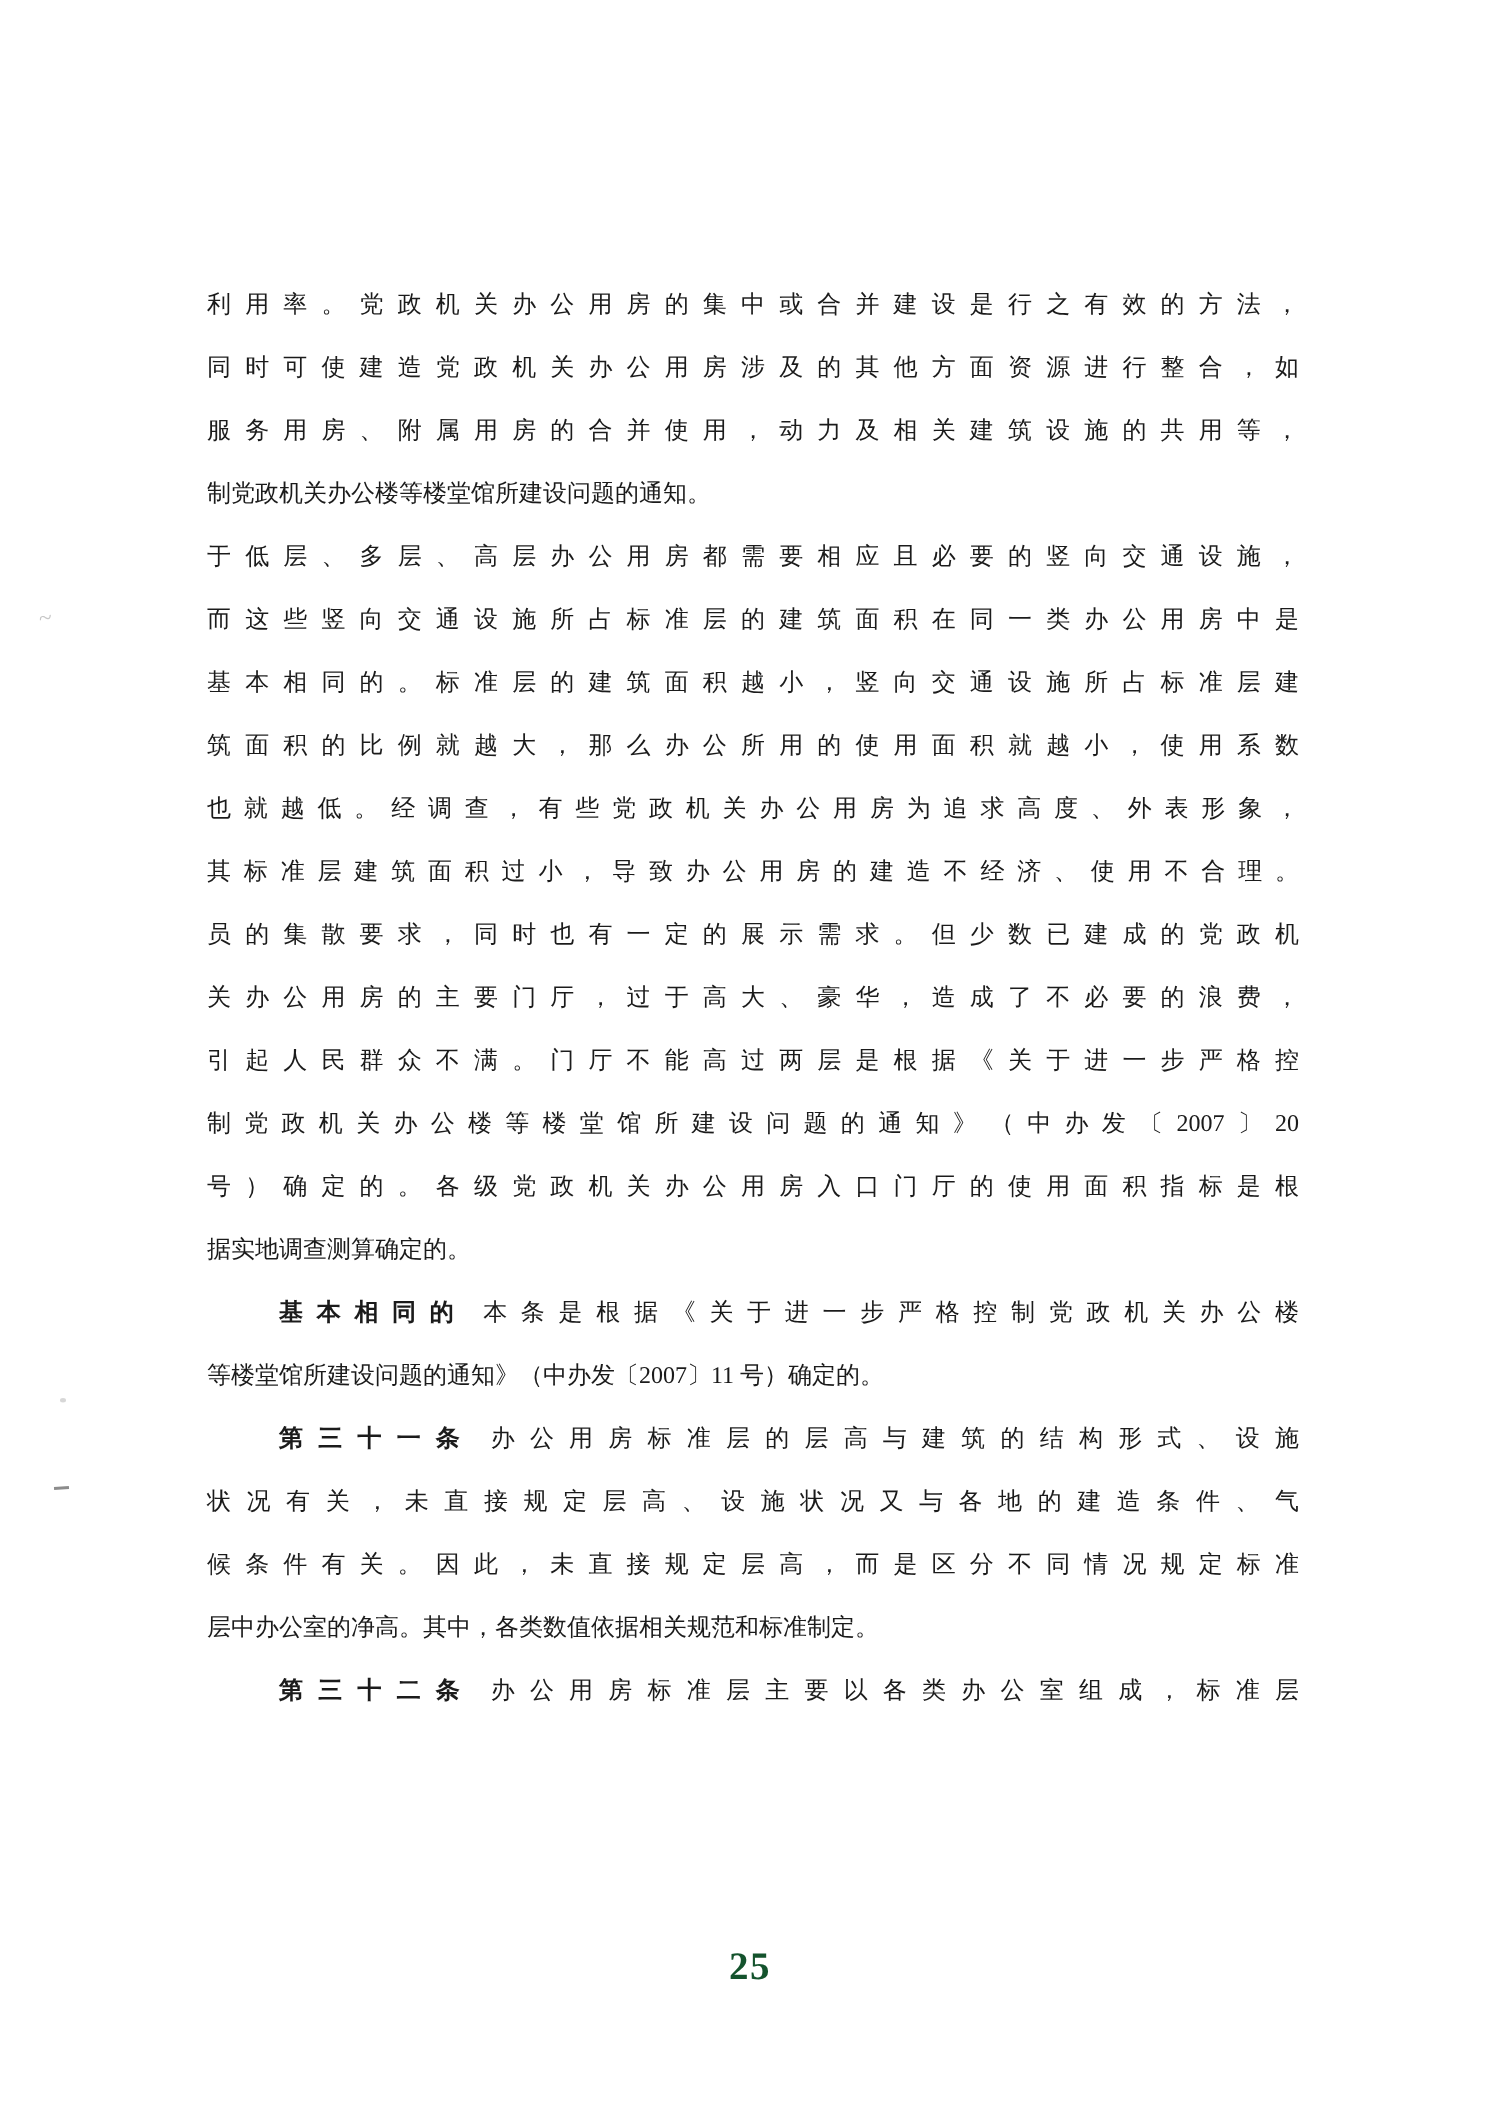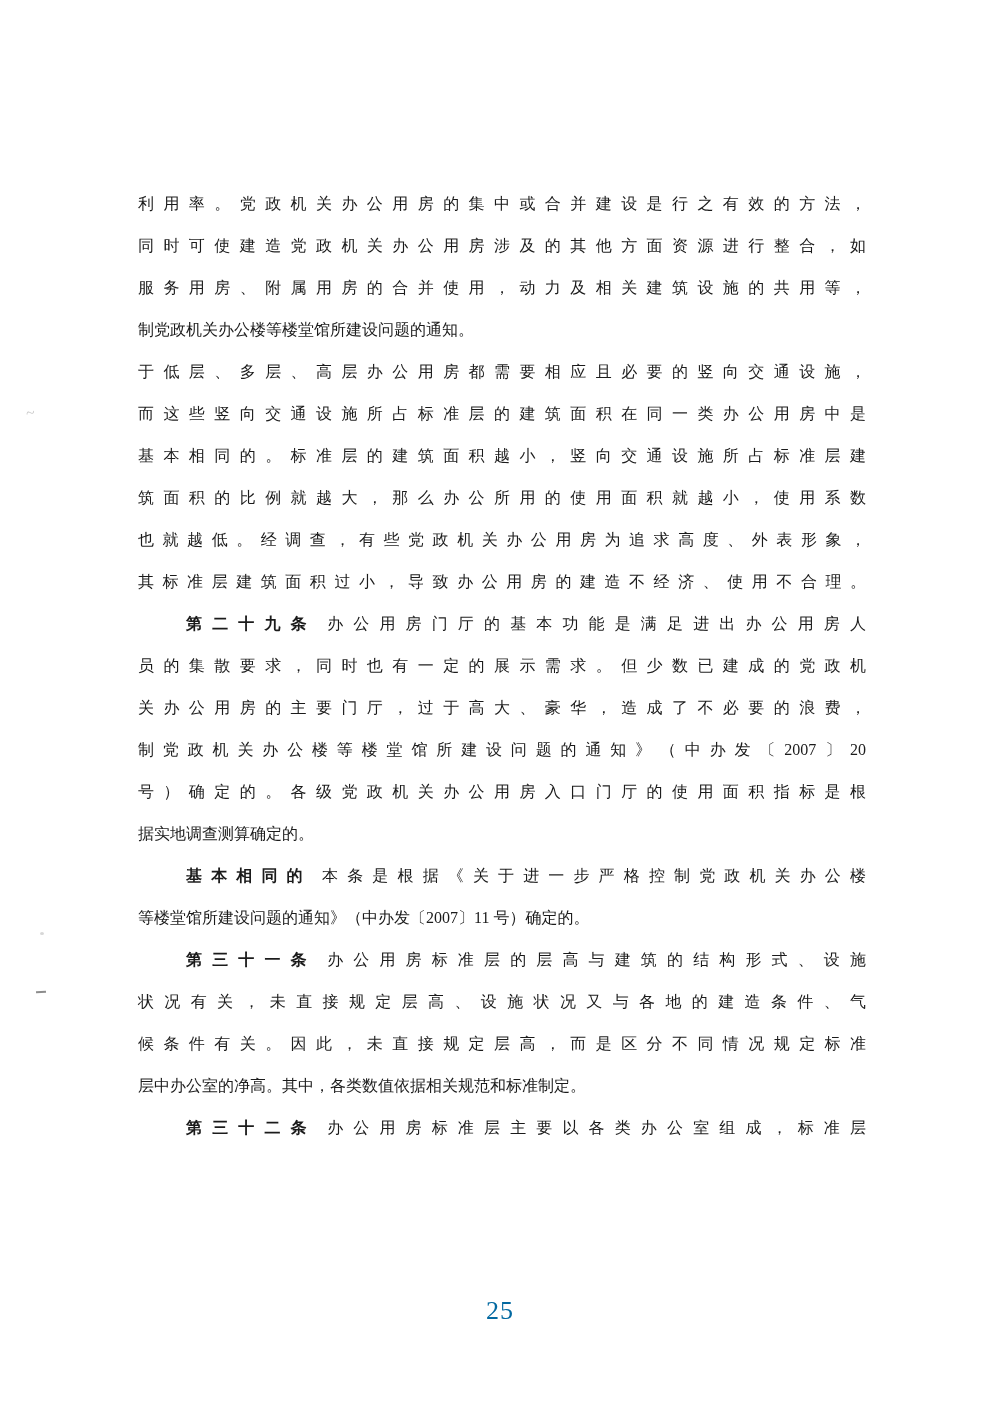--- a/index.html
+++ b/index.html
@@ -43,22 +43,23 @@
     font-weight: 700;
     margin-right: 0.65em;
   }
   .page-number {
     position: absolute;
     top: 1296px;
     left: 0;
     width: 100%;
     text-align: center;
     font-size: 26px;
-    color: #0369a1;
+    color: #14532d;
     letter-spacing: 1px;
+    font-weight: bold;
   }
   
   .artifact {
     position: absolute;
     color: #9a9a9a;
     pointer-events: none;
   }
   .artifact-squiggle {
     left: 26px;
     top: 404px;
@@ -100,23 +101,23 @@
     <div class="line">服务用房、附属用房的合并使用，动力及相关建筑设施的共用等，</div>
     <div class="line no-just">制党政机关办公楼等楼堂馆所建设问题的通知。</div>
 
     <div class="line">于低层、多层、高层办公用房都需要相应且必要的竖向交通设施，</div>
     <div class="line">而这些竖向交通设施所占标准层的建筑面积在同一类办公用房中是</div>
     <div class="line">基本相同的。标准层的建筑面积越小，竖向交通设施所占标准层建</div>
     <div class="line">筑面积的比例就越大，那么办公所用的使用面积就越小，使用系数</div>
     <div class="line">也就越低。经调查，有些党政机关办公用房为追求高度、外表形象，</div>
     <div class="line">其标准层建筑面积过小，导致办公用房的建造不经济、使用不合理。</div>
 
-    <div class="line indent"><span class="lead">第二十九条</span><span>办公用房门厅的基本功能是满足进出办公用房人</span></div>
     <div class="line">员的集散要求，同时也有一定的展示需求。但少数已建成的党政机</div>
     <div class="line">关办公用房的主要门厅，过于高大、豪华，造成了不必要的浪费，</div>
+    <div class="line">引起人民群众不满。门厅不能高过两层是根据《关于进一步严格控</div>
     <div class="line">制党政机关办公楼等楼堂馆所建设问题的通知》（中办发〔2007〕20</div>
     <div class="line">号）确定的。各级党政机关办公用房入口门厅的使用面积指标是根</div>
     <div class="line no-just">据实地调查测算确定的。</div>
 
     <div class="line indent"><span class="lead">基本相同的</span><span>本条是根据《关于进一步严格控制党政机关办公楼</span></div>
     <div class="line no-just">等楼堂馆所建设问题的通知》（中办发〔2007〕11 号）确定的。</div>
 
     <div class="line indent"><span class="lead">第三十一条</span><span>办公用房标准层的层高与建筑的结构形式、设施</span></div>
     <div class="line">状况有关，未直接规定层高、设施状况又与各地的建造条件、气</div>
     <div class="line">候条件有关。因此，未直接规定层高，而是区分不同情况规定标准</div>

